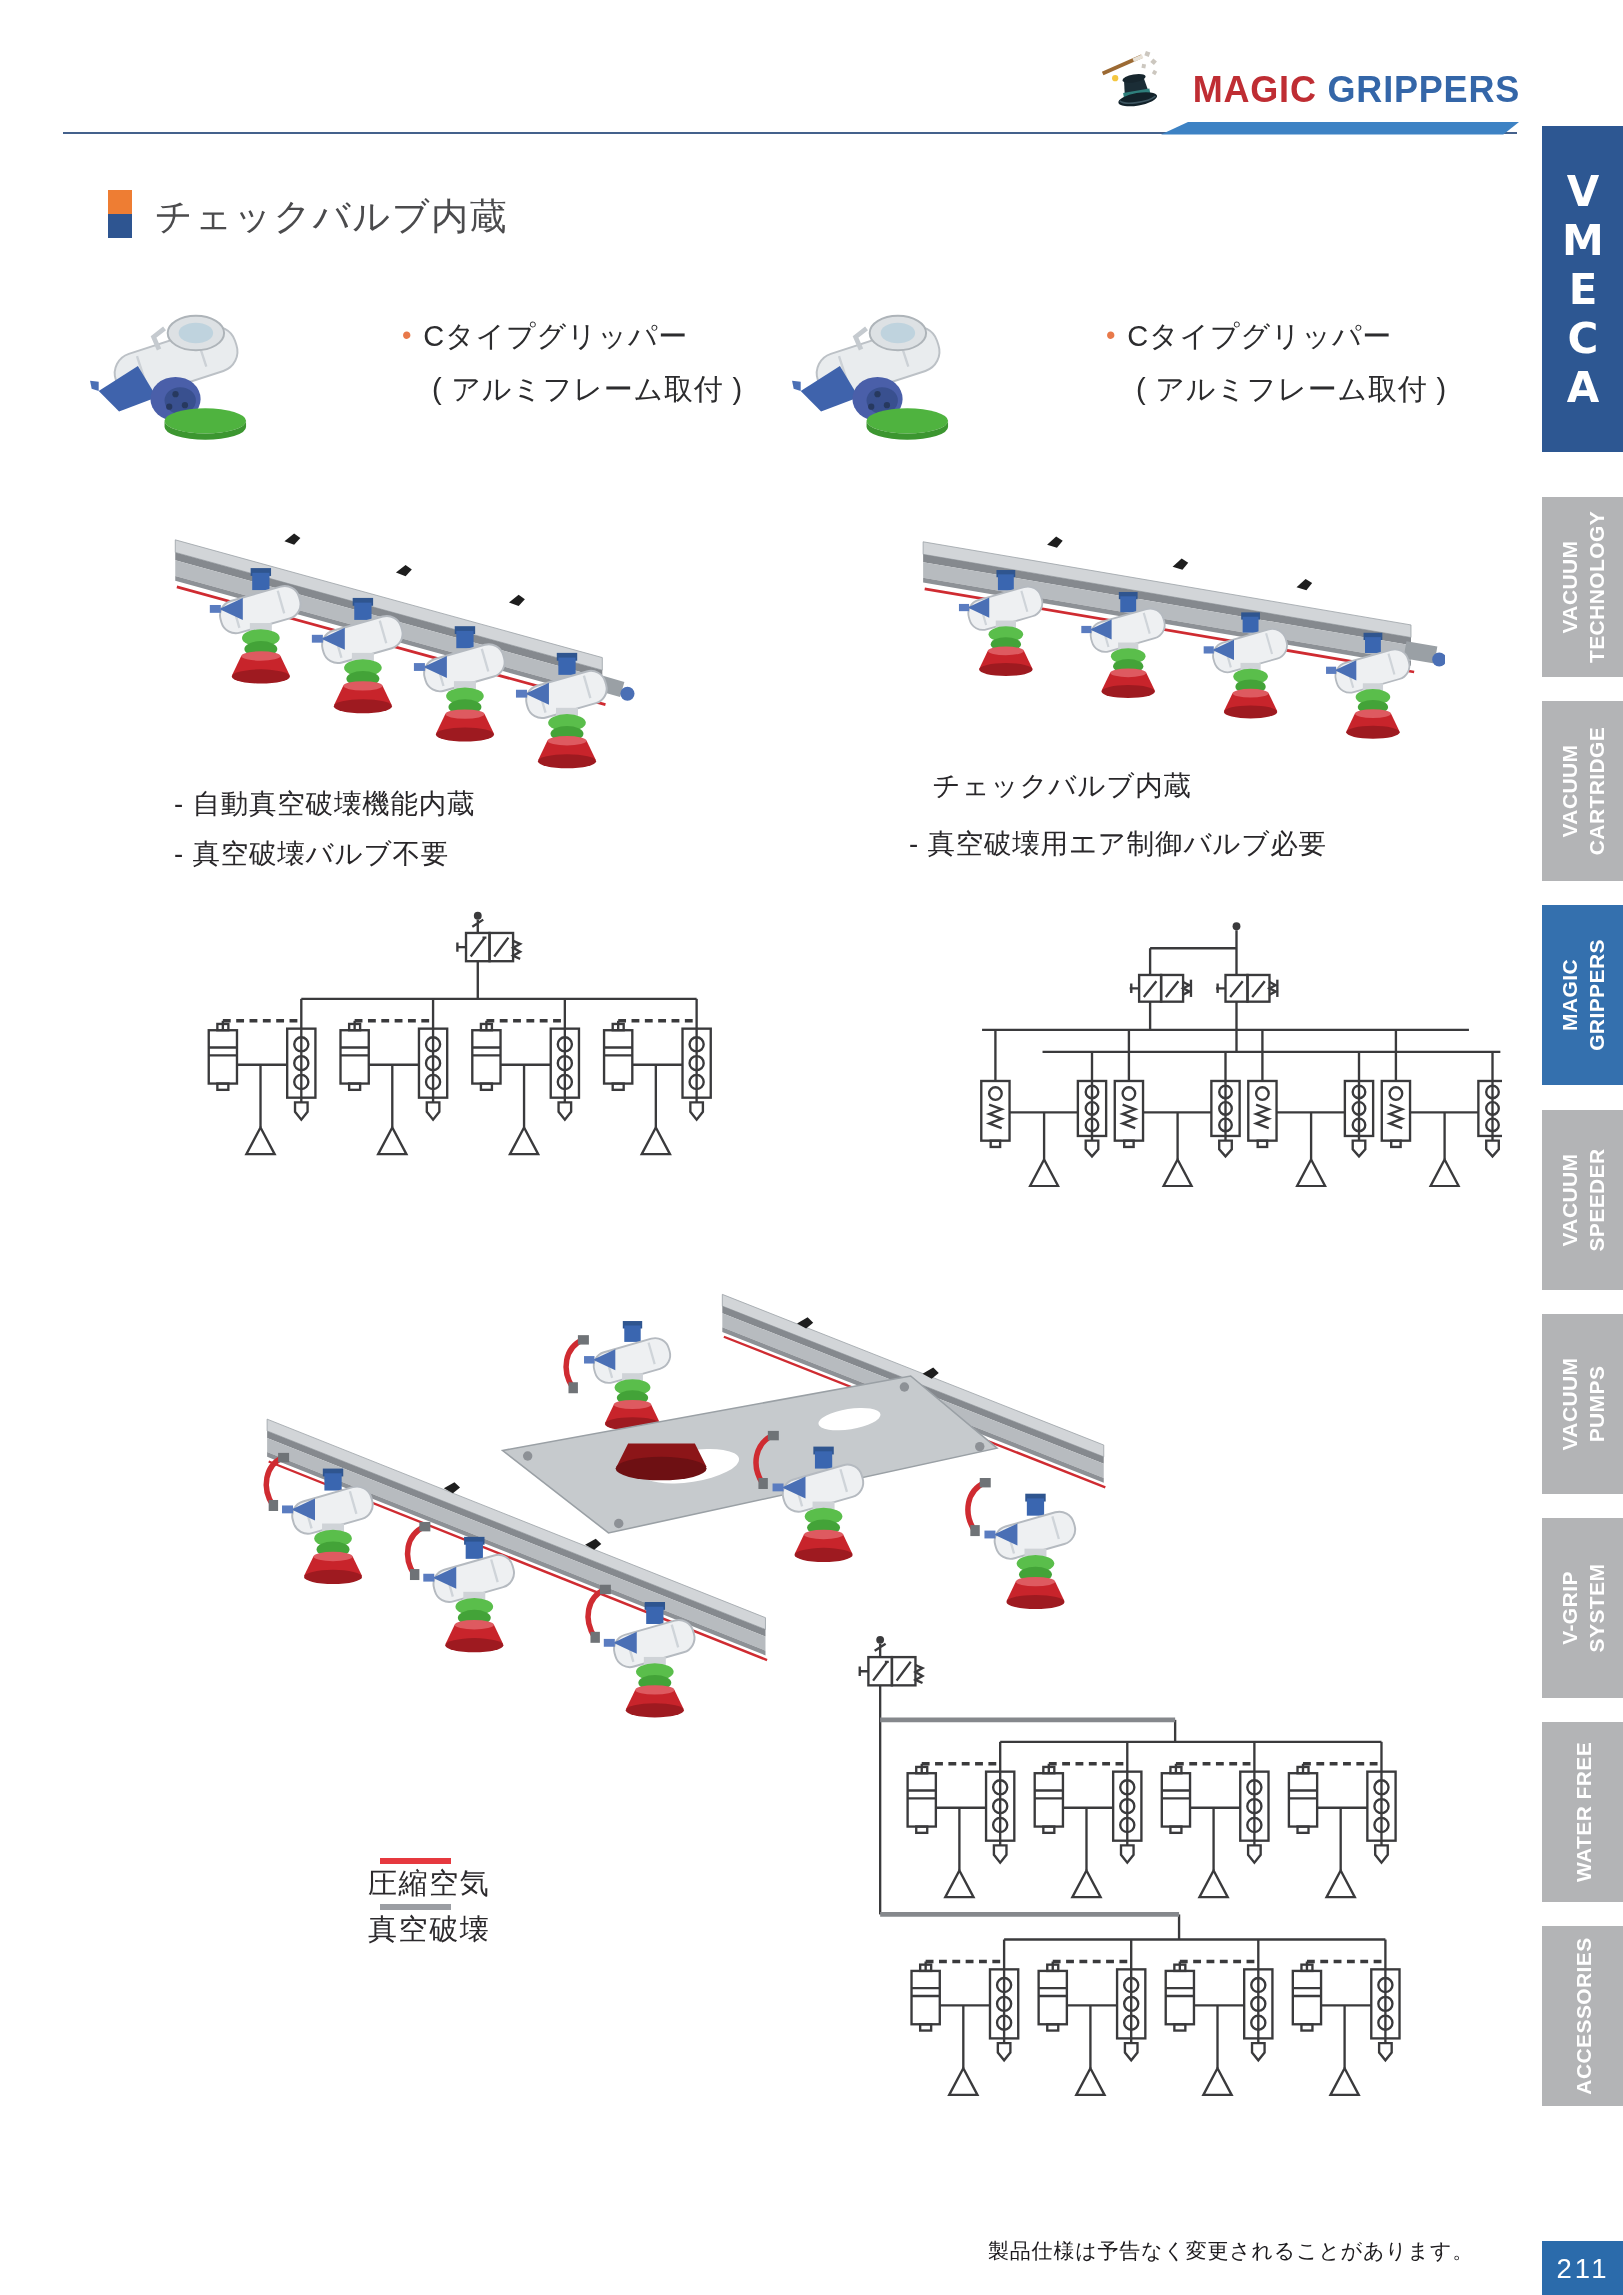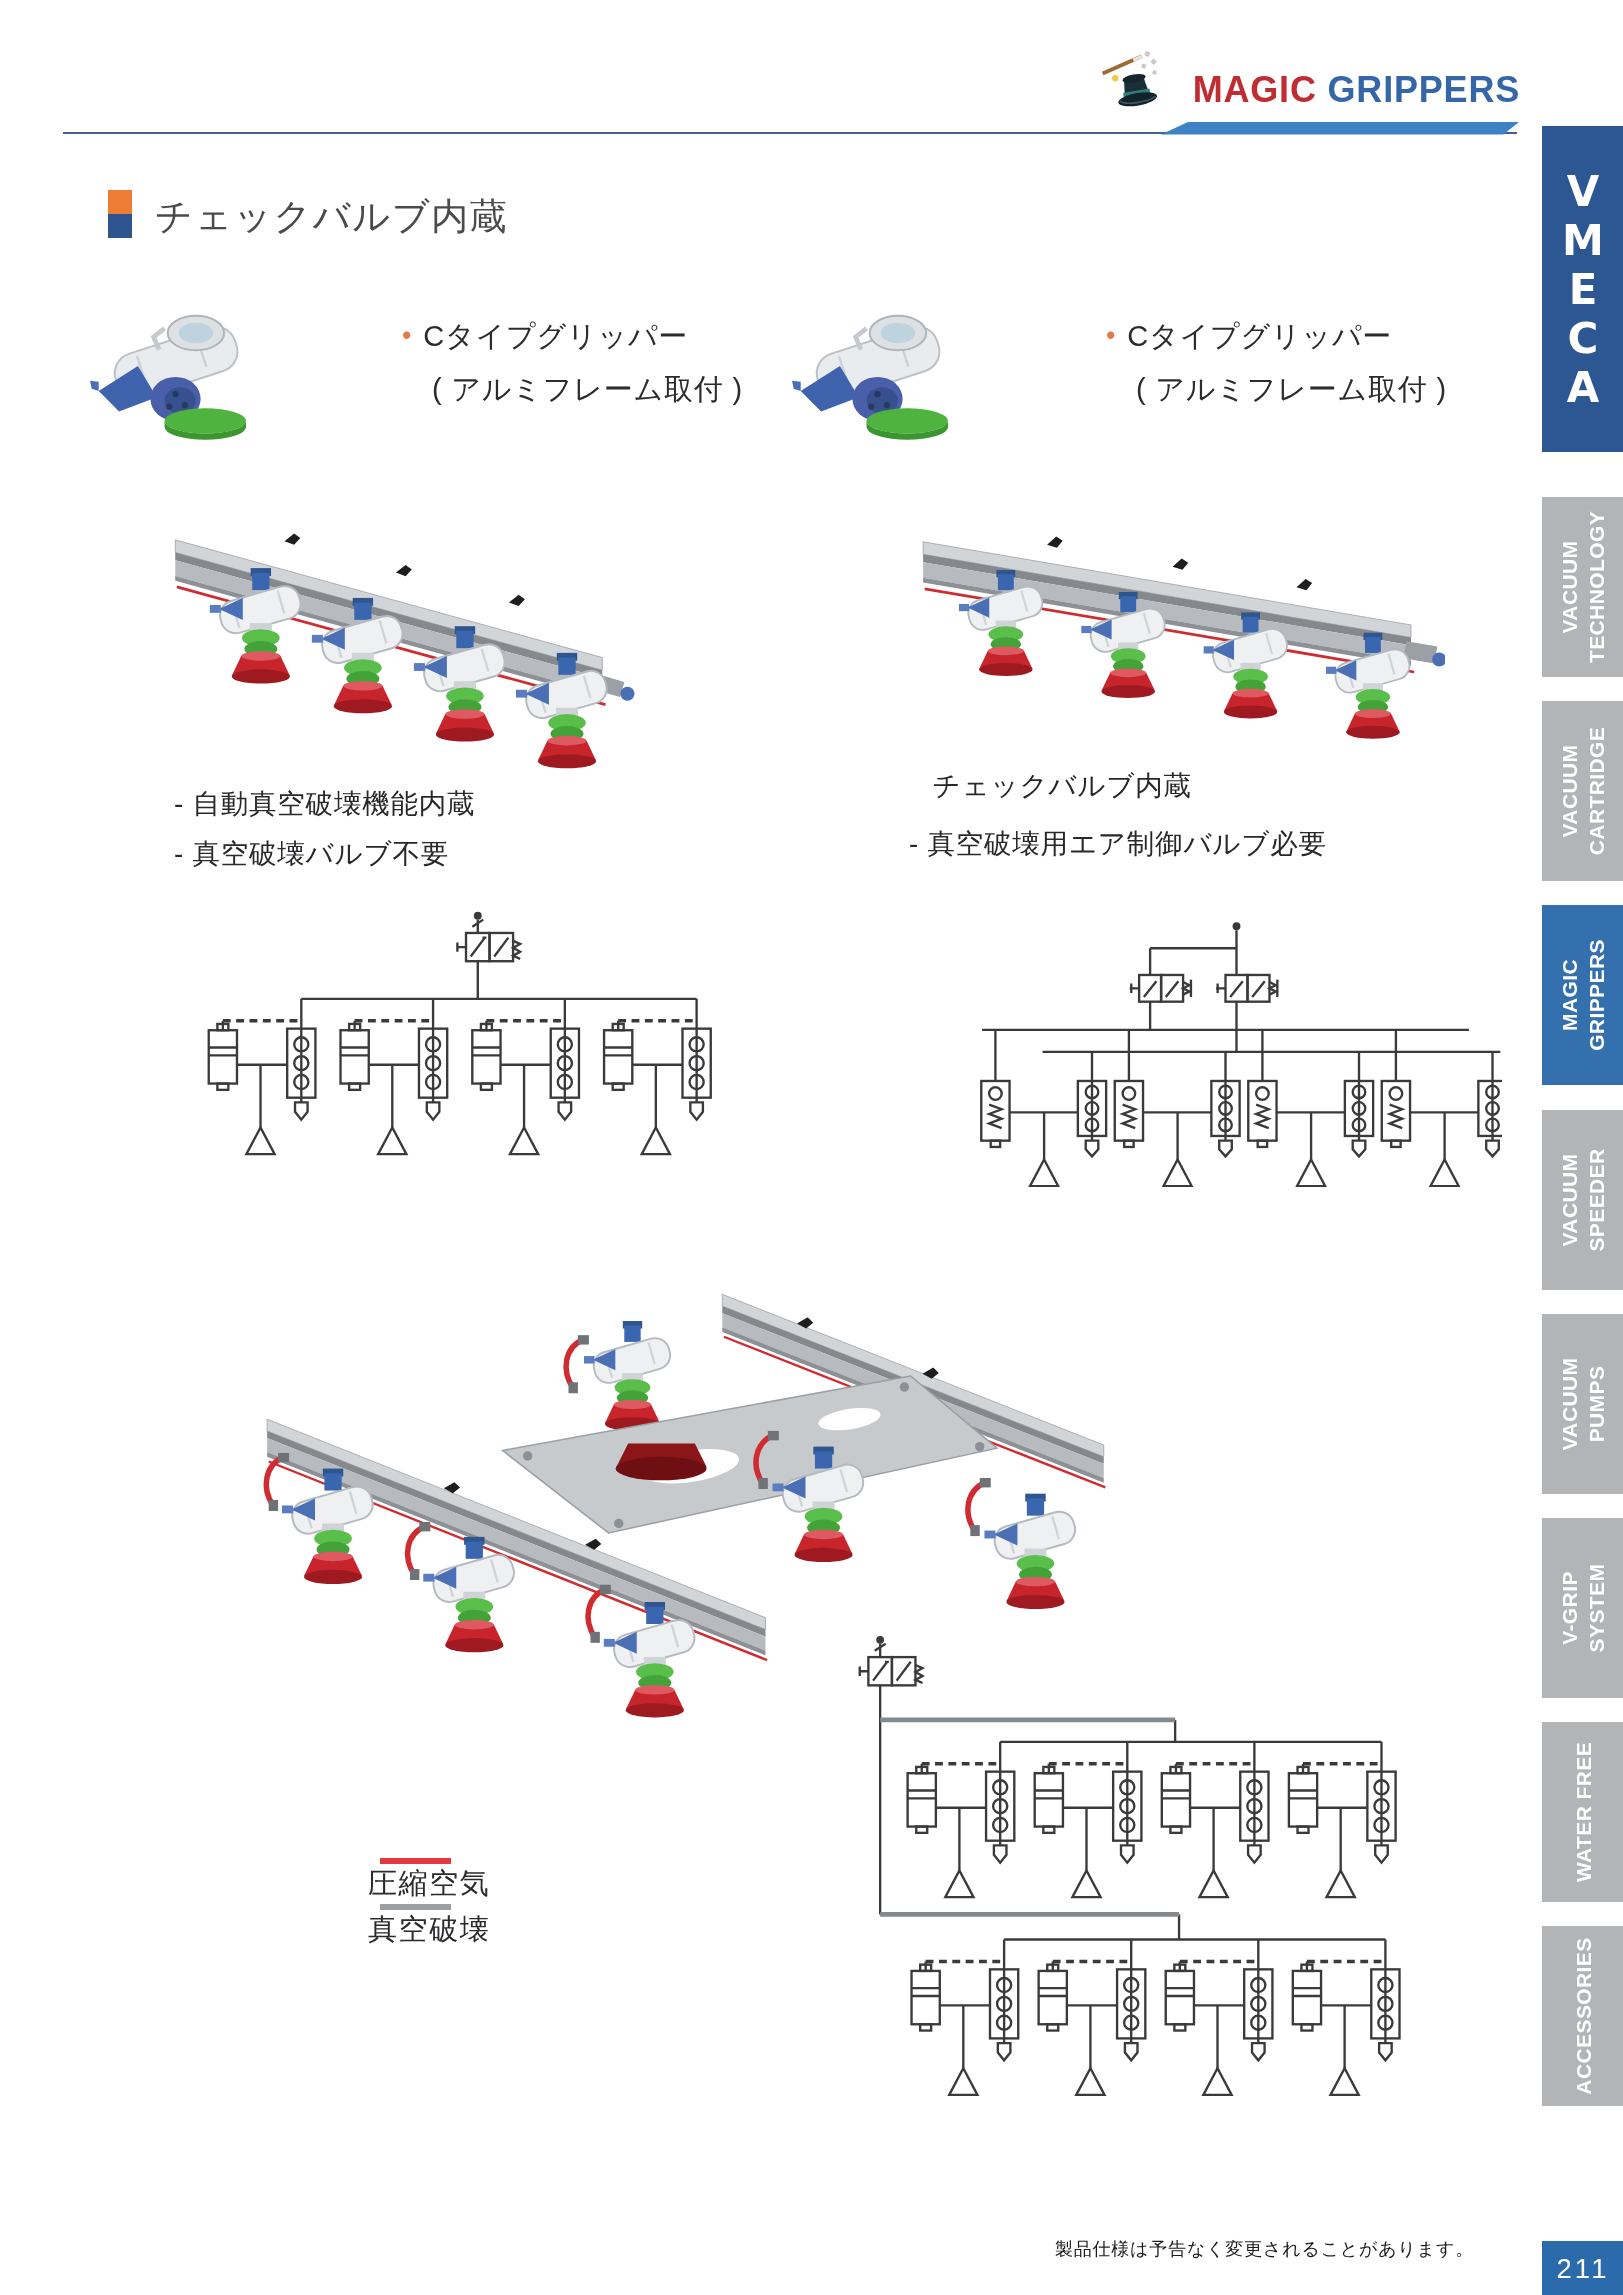--- a/index.html
+++ b/index.html
@@ -51,21 +51,21 @@
   .features-c .item2 { margin-top:19px; }
 
   
   .legend { position:absolute; left:368px; top:1858px; }
   .legend-row { display:flex; align-items:center; height:46px;flex-direction:column; }
   .lswatch { display:inline-block; width:71px; height:8.6px; margin-right:27px; }
   .lswatch.red { background:#e6393f; }
   .lswatch.gray { background:#9b9ea3; }
   .legend-label { font-size:29px; color:#2b292c; letter-spacing:1.6px; }
 
-  .footer-note { position:absolute; right:149px; top:2237px; font-size:18px; color:#1c1a1d; letter-spacing:0.8px; }
+  .footer-note { position:absolute; right:149px; top:2237px; font-size:21px; color:#1c1a1d; letter-spacing:0.8px; }
 
   svg { display:block; }
 </style>
 </head>
 <body>
 
 <div class="page">
 
   <svg width="0" height="0" style="position:absolute">
     <defs>

